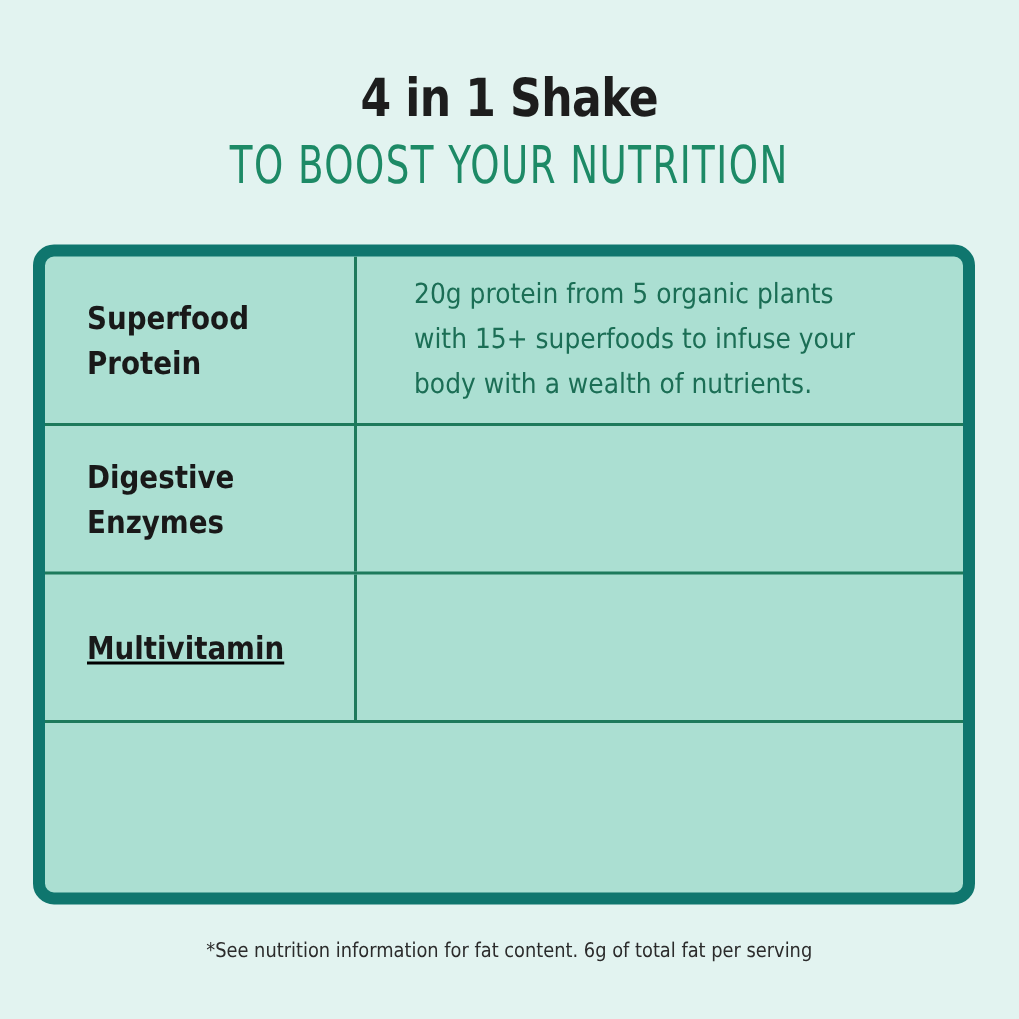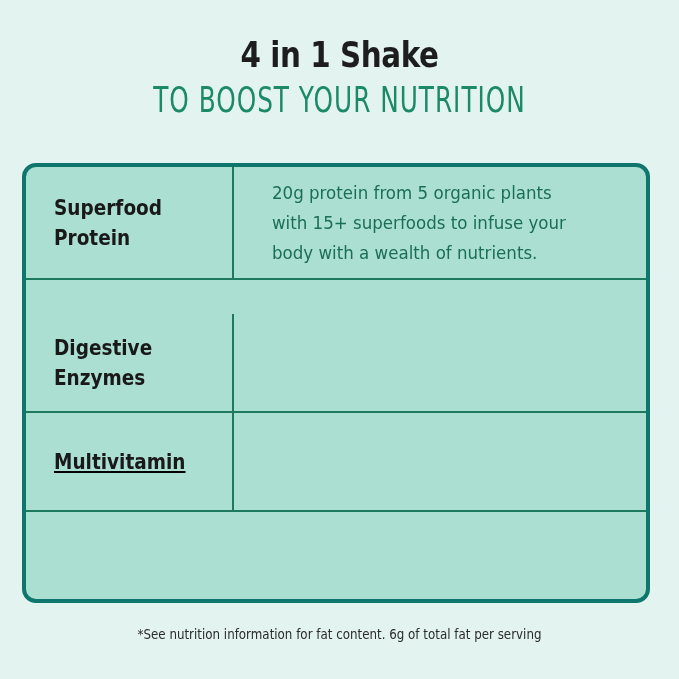--- a/index.html
+++ b/index.html
@@ -18,21 +18,21 @@
     position: relative;
     width: 679px;
     height: 679px;
     background: #e2f3f0;
     box-sizing: border-box;
   }
 
   
   .header {
     position: absolute;
-    top: 34px;
+    top: 45px;
     left: 0;
     width: 679px;
     text-align: center;
   }
 
   .title {
     font-family: "DejaVu Sans", sans-serif;
     font-size: 35px;
     font-weight: bold;
     color: #1d1d1d;
@@ -58,38 +58,38 @@
 
   
   .table {
     position: absolute;
     left: 22px;
     top: 163px;
     width: 628px;
     height: 440px;
     box-sizing: border-box;
     background: #abdfd2;
-    border: 4px solid #0f766e;
+    border: 8px solid #0f766e;
     border-radius: 14px;
     overflow: hidden;
   }
 
   .row {
     display: flex;
     align-items: center;
     box-sizing: border-box;
     width: 100%;
     border-bottom: 2px solid #1d7a5c;
   }
   .row:last-child {
     border-bottom: none;
   }
 
   .row-superfood   { height: 113px; }
-  .row-digestive   { height: 99px; margin-top: 34px; }
+  .row-digestive   { height: 99px; }
   .row-multivitamin{ height: 99px; text-decoration: underline; }
   .row-fiber       { height: 125px; }
 
   .cell-label {
     width: 208px;
     box-sizing: border-box;
     padding-left: 28px;
     padding-right: 10px;
     border-right: 2px solid #1d7a5c;
     align-self: stretch;

